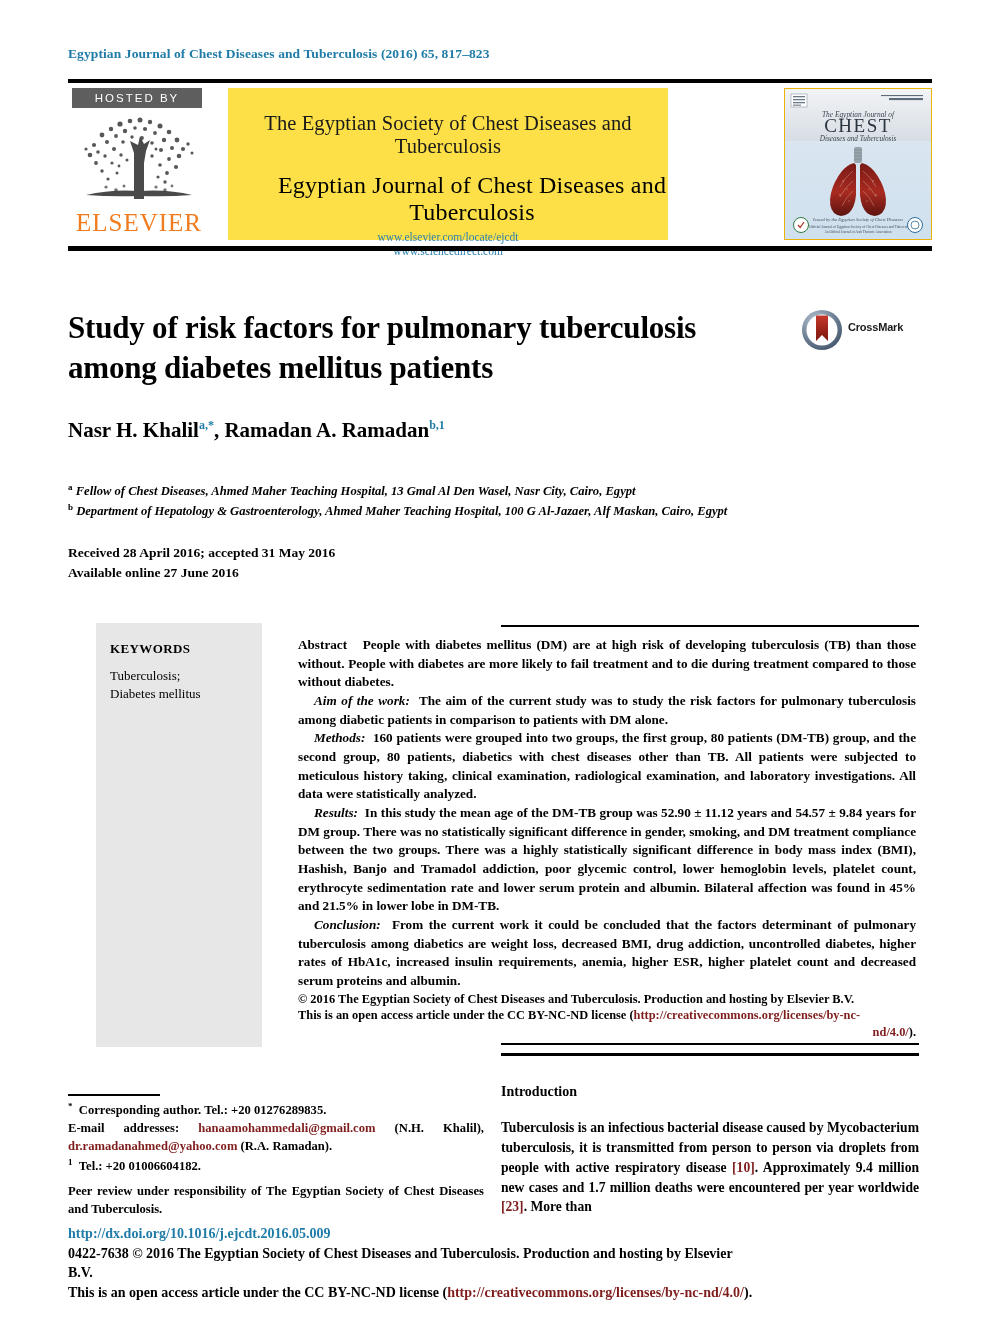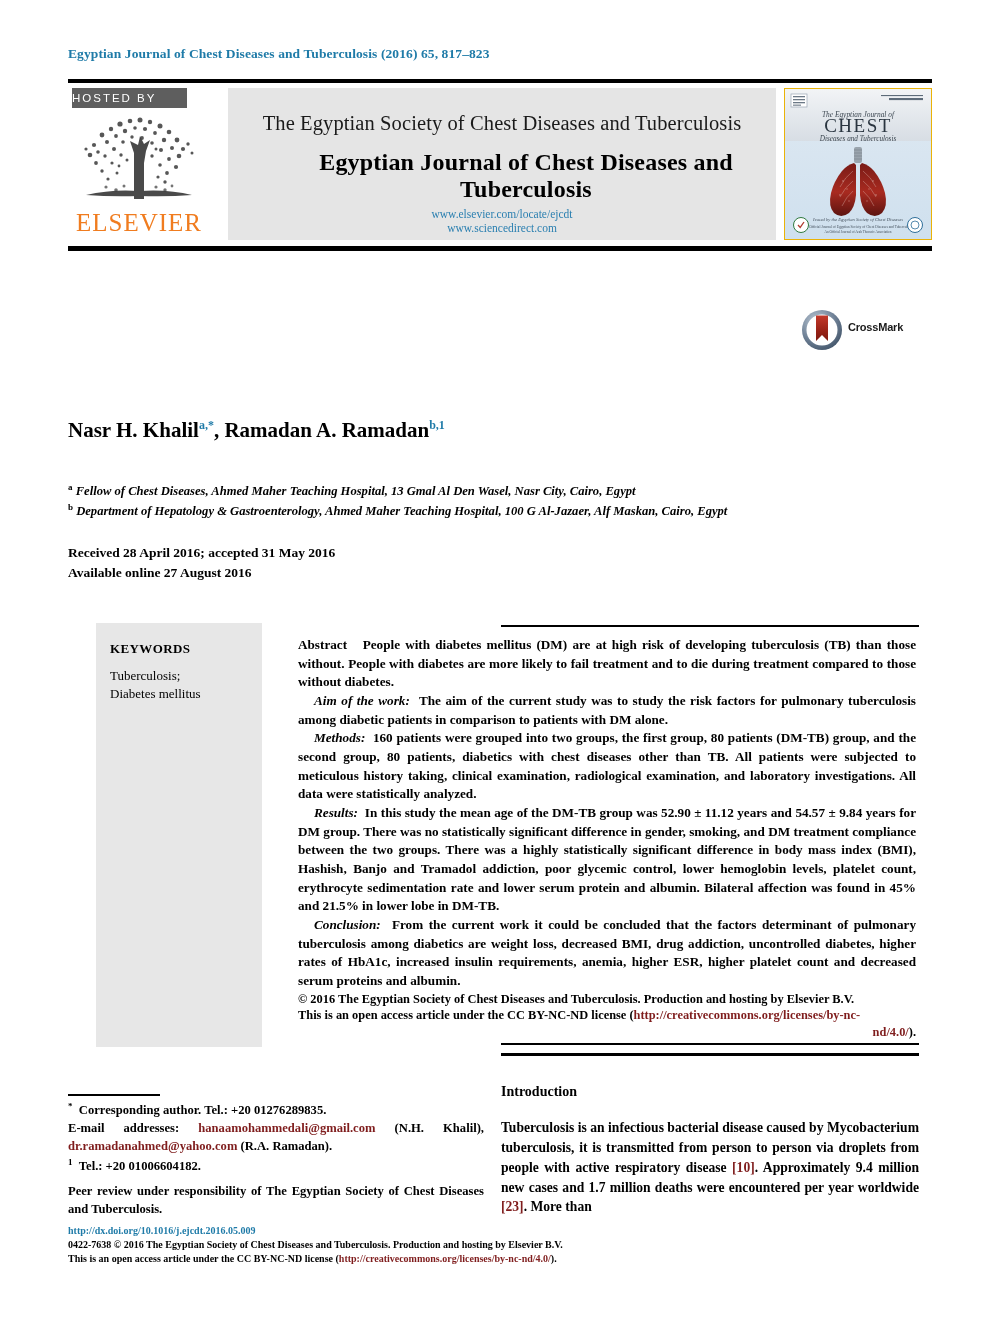--- a/index.html
+++ b/index.html
@@ -62,28 +62,28 @@
 
   
   .elsevier-block {
     position: absolute;
     left: 0;
     top: 0;
     width: 152px;
     height: 152px;
   }
   .hosted-by {
-    width: 115px;
+    width: 130px;
     height: 20px;
     background: #5e5e5e;
     color: #ffffff;
     font-family: "Liberation Sans", sans-serif;
     font-size: 11.5px;
     letter-spacing: 2px;
-    text-align: left;
+    text-align: center;
     line-height: 20px;
     margin-left: 4px;
   }
   .tree-wrap {
     position: relative;
     width: 134px;
     height: 98px;
     margin-left: 4px;
     margin-top: 3px;
     overflow: hidden;
@@ -98,35 +98,35 @@
     color: #f07c1f;
     line-height: 1;
     margin-top: 1px;
   }
 
   
   .journal-band {
     position: absolute;
     left: 160px;
     top: 0;
-    width: 548px;
+    width: 440px;
     height: 152px;
-    background: #e5e5e5;
+    background: #fde047;
   }
   .society-line {
     text-align: center;
     font-size: 20.5px;
     color: #1a1a1a;
     margin-top: 24px;
     letter-spacing: 0.1px;
   }
   .journal-title {
     text-align: center;
     font-size: 24px;
-    font-weight: bold;
+    font-weight: normal;
     color: #000;
     margin-top: 14px;
     letter-spacing: 0.2px;
     padding-left: 48px;
   }
   .journal-urls {
     text-align: center;
     margin-top: 4px;
     font-size: 11.5px;
     color: #2a7fb0;
@@ -327,21 +327,21 @@
     line-height: 1.46;
     font-weight: bold;
     text-align: justify;
   }
   .intro-body p { margin: 0; }
   .doi-block {
     position: absolute;
     left: 68px;
     top: 1224px;
     width: 690px;
-    font-size: 10px;
+    font-size: 14px;
     line-height: 1.4;
     font-weight: bold;
   }
   .doi-block p { margin: 0; }
   .doi-link { color: #1f7ba8; }
 </style>
 </head>
 <body>
 
 <div class="page">
@@ -503,20 +503,23 @@
           <path d="M13 136 l2.2 2.4 L19 133" stroke="#b03a2e" stroke-width="1.3" fill="none"></path>
           <circle cx="130" cy="136" r="7.5" fill="#ffffff" stroke="#2f6f9a" stroke-width="1"></circle>
           <circle cx="130" cy="136" r="4" fill="none" stroke="#2f6f9a" stroke-width="0.8"></circle>
         </g>
       </svg>
     </div>
   </div>
 
   <div class="rule-bottom"></div>
 
+  <div class="title-block">
+    <div class="paper-title">Study of risk factors for pulmonary tuberculosis among diabetes mellitus patients</div>
+  </div>
 
   <div class="crossmark">
     <svg width="44" height="44" viewBox="0 0 44 44">
       <defs>
         <radialGradient id="cmO" cx="35%" cy="28%" r="78%">
           <stop offset="0%" stop-color="#b9c6d4"></stop>
           <stop offset="60%" stop-color="#6f8196"></stop>
           <stop offset="100%" stop-color="#44566b"></stop>
         </radialGradient>
         <linearGradient id="cmR" x1="0" y1="0" x2="0" y2="1">
@@ -534,21 +537,21 @@
 
   <div class="authors">Nasr H. Khalil<sup>a,*</sup>, Ramadan A. Ramadan<sup>b,1</sup></div>
 
   <div class="affils">
     <div><sup>a</sup> <span>Fellow of Chest Diseases, Ahmed Maher Teaching Hospital, 13 Gmal Al Den Wasel, Nasr City, Cairo, Egypt</span></div>
     <div><sup>b</sup> <span>Department of Hepatology &amp; Gastroenterology, Ahmed Maher Teaching Hospital, 100 G Al-Jazaer, Alf Maskan, Cairo, Egypt</span></div>
   </div>
 
   <div class="dates">
     <div>Received 28 April 2016; accepted 31 May 2016</div>
-    <div>Available online 27 August 2016</div>
+    <div>Available online 27 June 2016</div>
   </div>
 
   <div class="kw-panel">
     <div class="kw-title">KEYWORDS</div>
     <div class="kw-list">
       <div>Tuberculosis;</div>
       <div>Diabetes mellitus</div>
     </div>
   </div>
 

